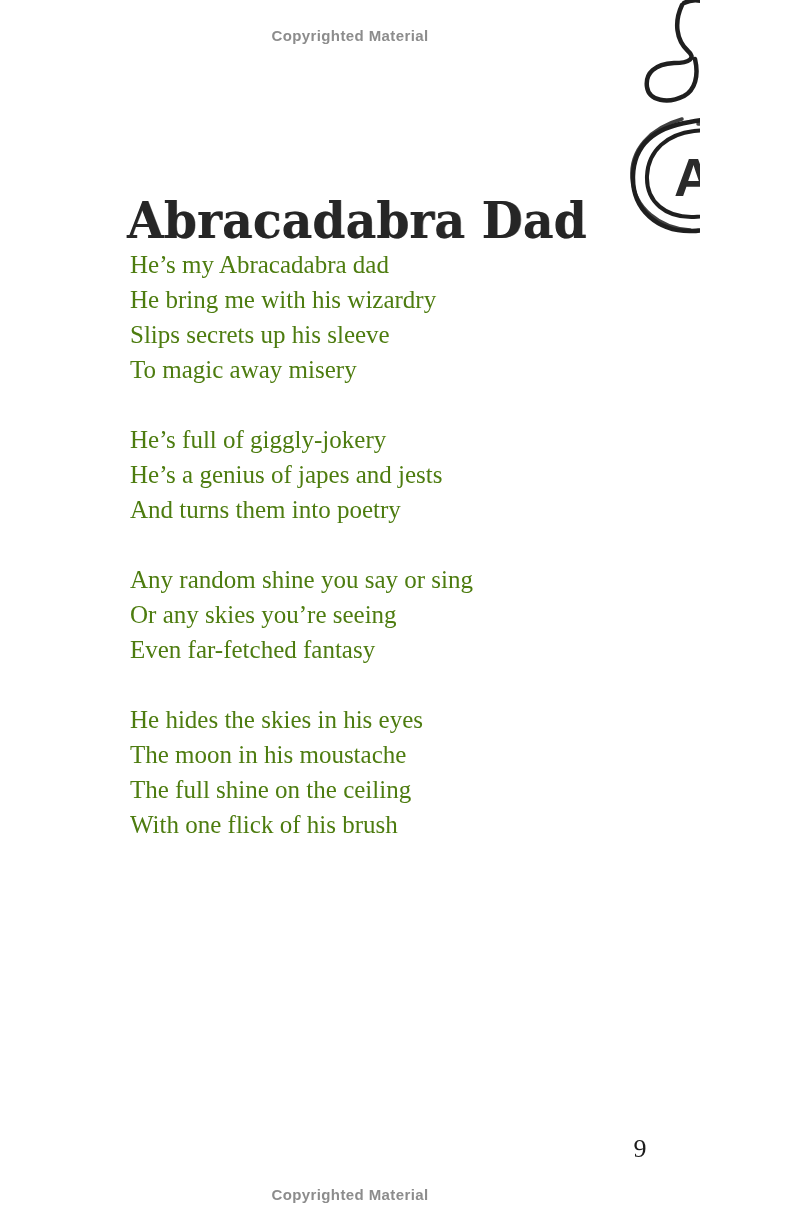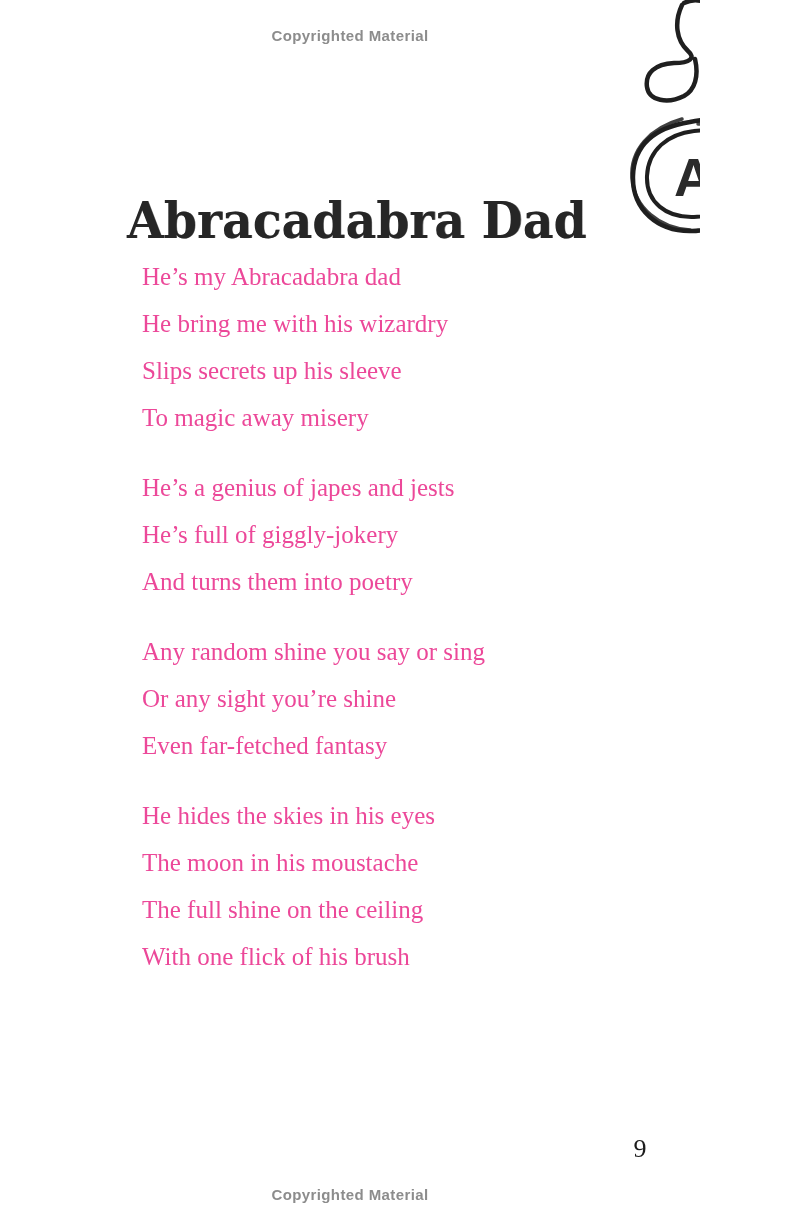--- a/index.html
+++ b/index.html
@@ -46,24 +46,24 @@
   }
 
   .poem-body {
     position: absolute;
     left: 130px;
     top: 247px;
     width: 480px;
   }
   .stanza { margin: 0 0 35px 0; }
   .stanza p {
-    margin: 12px;
+    margin: 0;
     font-size: 25px;
     line-height: 35px;
-    color: #ec4899;
+    color: #4d7c0f;
     white-space: nowrap;
     font-family: Liberation Serif, serif;
   }
 
   .doodle {
     position: absolute;
     left: 624px;
     top: 0px;
     width: 136px;
     height: 240px;
@@ -110,27 +110,27 @@
   <h1 class="poem-title">Abracadabra Dad</h1>
 
   <div class="poem-body">
     <div class="stanza">
       <p>He’s my Abracadabra dad</p>
       <p>He bring me with his wizardry</p>
       <p>Slips secrets up his sleeve</p>
       <p>To magic away misery</p>
     </div>
     <div class="stanza">
+      <p>He’s full of giggly-jokery</p>
       <p>He’s a genius of japes and jests</p>
-      <p>He’s full of giggly-jokery</p>
       <p>And turns them into poetry</p>
     </div>
     <div class="stanza">
       <p>Any random shine you say or sing</p>
-      <p>Or any sight you’re shine</p>
+      <p>Or any skies you’re seeing</p>
       <p>Even far-fetched fantasy</p>
     </div>
     <div class="stanza">
       <p>He hides the skies in his eyes</p>
       <p>The moon in his moustache</p>
       <p>The full shine on the ceiling</p>
       <p>With one flick of his brush</p>
     </div>
   </div>
 

